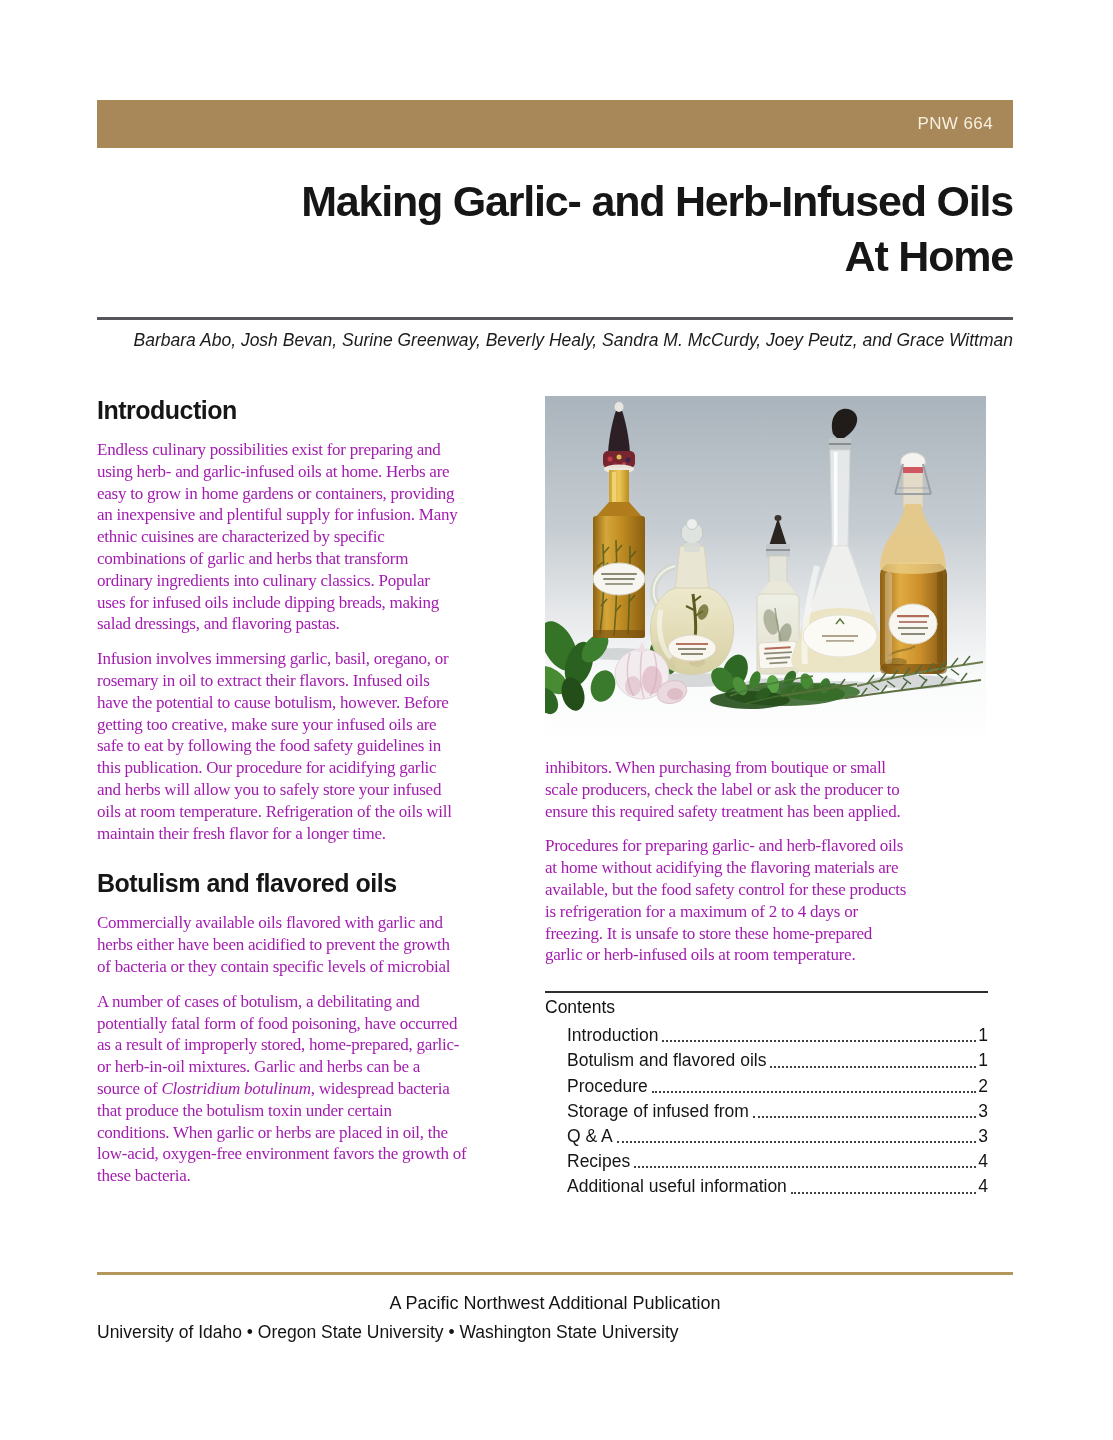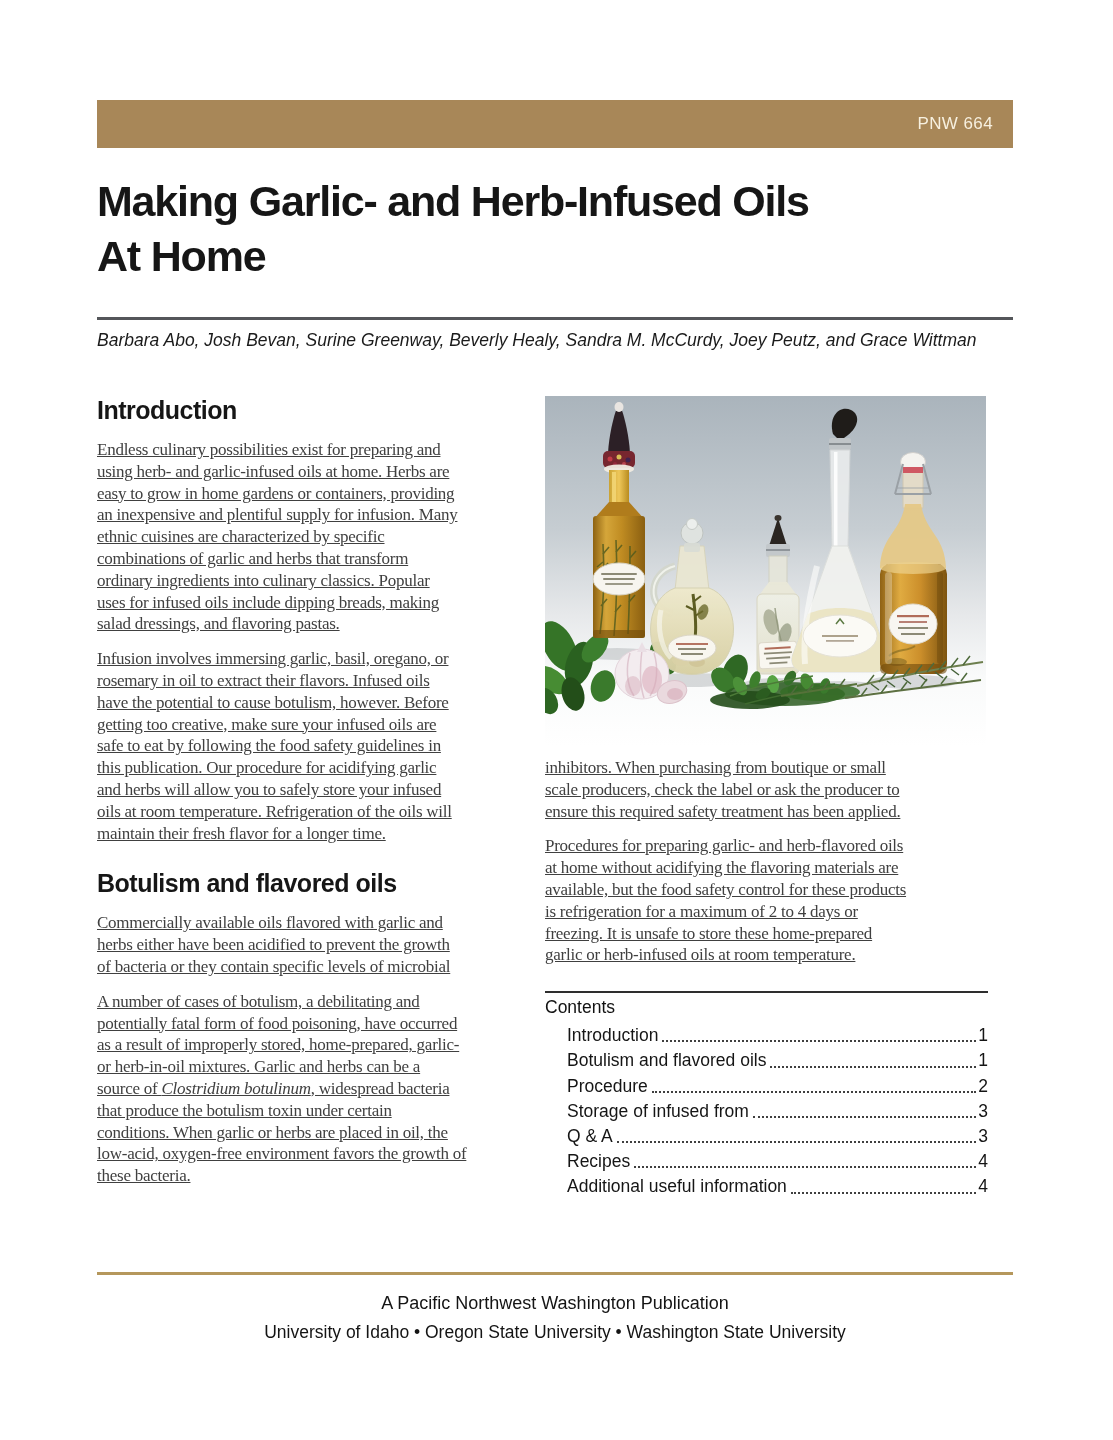--- a/index.html
+++ b/index.html
@@ -15,48 +15,48 @@
     margin-top:100px; height:48px; background:#a88758;
     display:flex; align-items:center; justify-content:flex-end; padding:0 20px;
   }
   .pub-num {
     font:400 17px/20px "Liberation Sans", sans-serif;
     color:#f7f0df; letter-spacing:.4px;
   }
 
   
   .doc-title {
-    margin:26px 0 0 0;
+    margin:26px 0 0 13px;
     font:700 43px/55px "Liberation Sans", sans-serif;
-    letter-spacing:-1.2px; color:#161616;
+    letter-spacing:-1.2px; color:#161616;text-align:right;
   }
   .rule-dark { height:3px; background:#54565a; margin-top:33px; }
   .byline {
     margin:9px 0 0;
     font:italic 400 17.5px/22px "Liberation Sans", sans-serif;
     color:#1b1b1b;
+    text-align:right;
   }
 
   
   .columns { display:flex; margin-top:45px; }
   .col-left  { width:448px; }
   .col-right { width:443px; }
 
   h2.section {
     margin:0 0 15px;
     font:700 25px/28px "Liberation Sans", sans-serif;
     letter-spacing:-.5px; color:#161616;
   }
   h2.spaced { margin-top:25px; }
   p.body {
     margin:0 0 13px;
     font:400 17px/21.8px "Liberation Serif", serif;
-    letter-spacing:-.25px; color:#404040;
+    letter-spacing:-.25px; color:#a21caf;
     white-space:pre-line;
-    text-decoration:underline;
   }
   p.body em { font-style:italic; }
 
   
   .photo { margin:0 0 11px; width:441px; height:350px; }
   .photo svg { display:block; }
 
   
   .contents-box { margin-top:25px; border-top:2px solid #2e2e2e; padding-top:3px; }
   .contents-title {
@@ -70,21 +70,21 @@
   .toc-leader { flex:1; min-width:18px; border-bottom:2px dotted #3f3f3f; margin:0 2px 6px 4px; }
 
   
   .footer { position:absolute; left:97px; right:100px; top:1272px; }
   .rule-gold { height:3px; background:#b5975c; }
   .foot-line1 {
     margin:17px 0 0; text-align:center;
     font:400 18px/22px "Liberation Sans", sans-serif; color:#141414;
   }
   .foot-line2 {
-    margin:7px 0 0; text-align:center;
+    margin:7px 0 0; 
     font:400 17.5px/22px "Liberation Sans", sans-serif; color:#141414;
   }
 </style>
 </head>
 <body>
 
 <div class="page">
   <div class="content">
 
     <header class="banner">
@@ -390,16 +390,16 @@
               </div>
           </div>
         </div>
 
       </div>
     </div>
   </div>
 
   <footer class="footer">
     <div class="rule-gold"></div>
-    <p class="foot-line1">A Pacific Northwest Washington Publication</p>
+    <p class="foot-line1">A Pacific Northwest Additional Publication</p>
     <p class="foot-line2">University of Idaho • Oregon State University • Washington State University</p>
   </footer>
 </div>
 
 </body></html>

